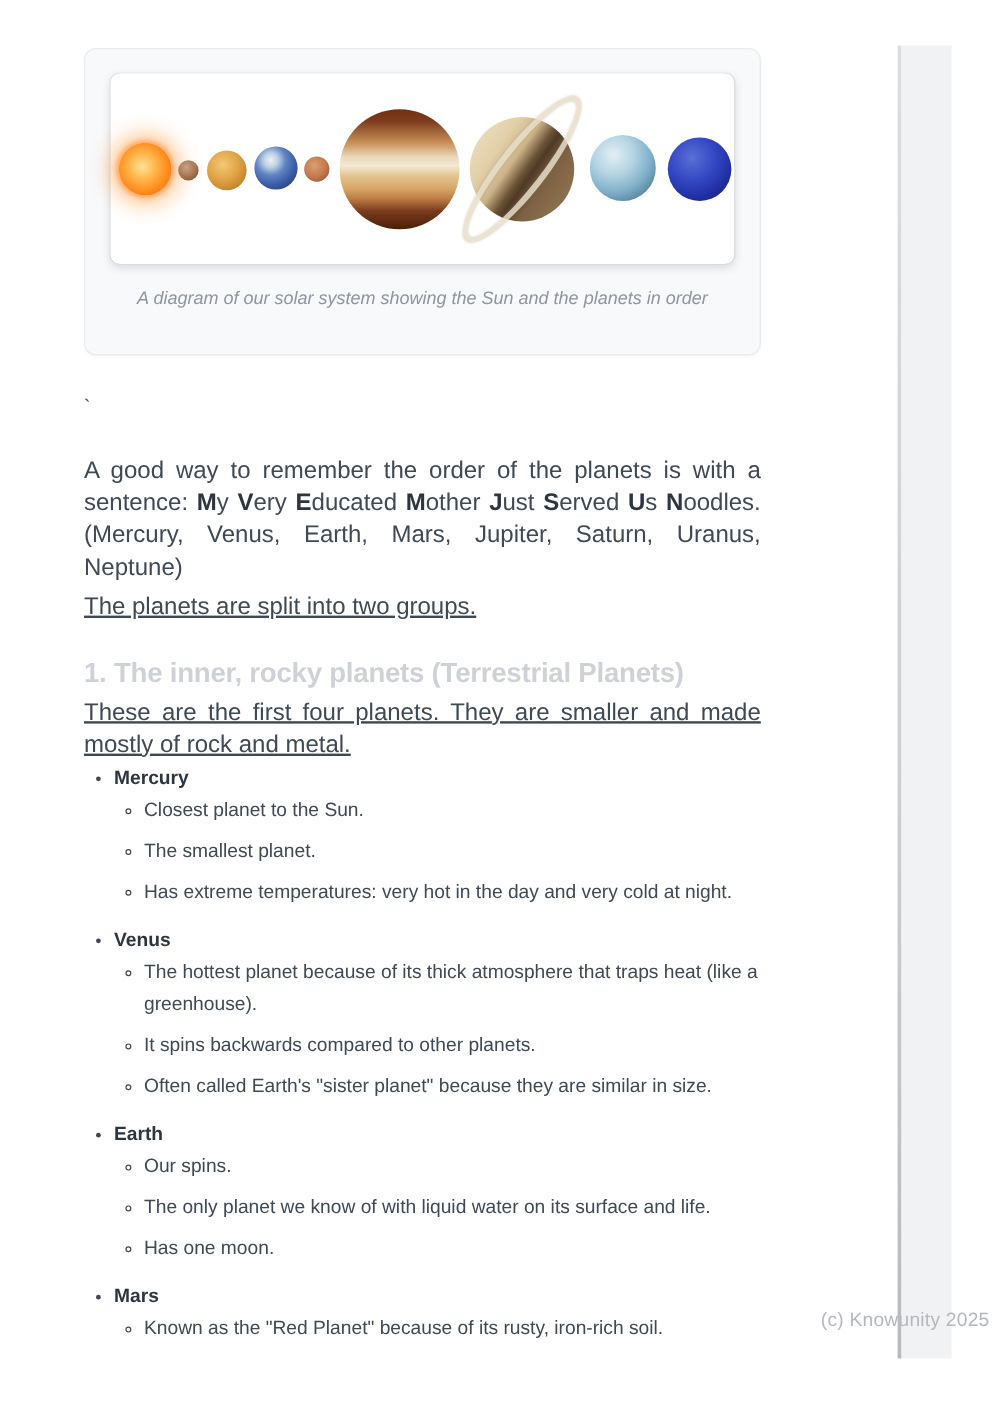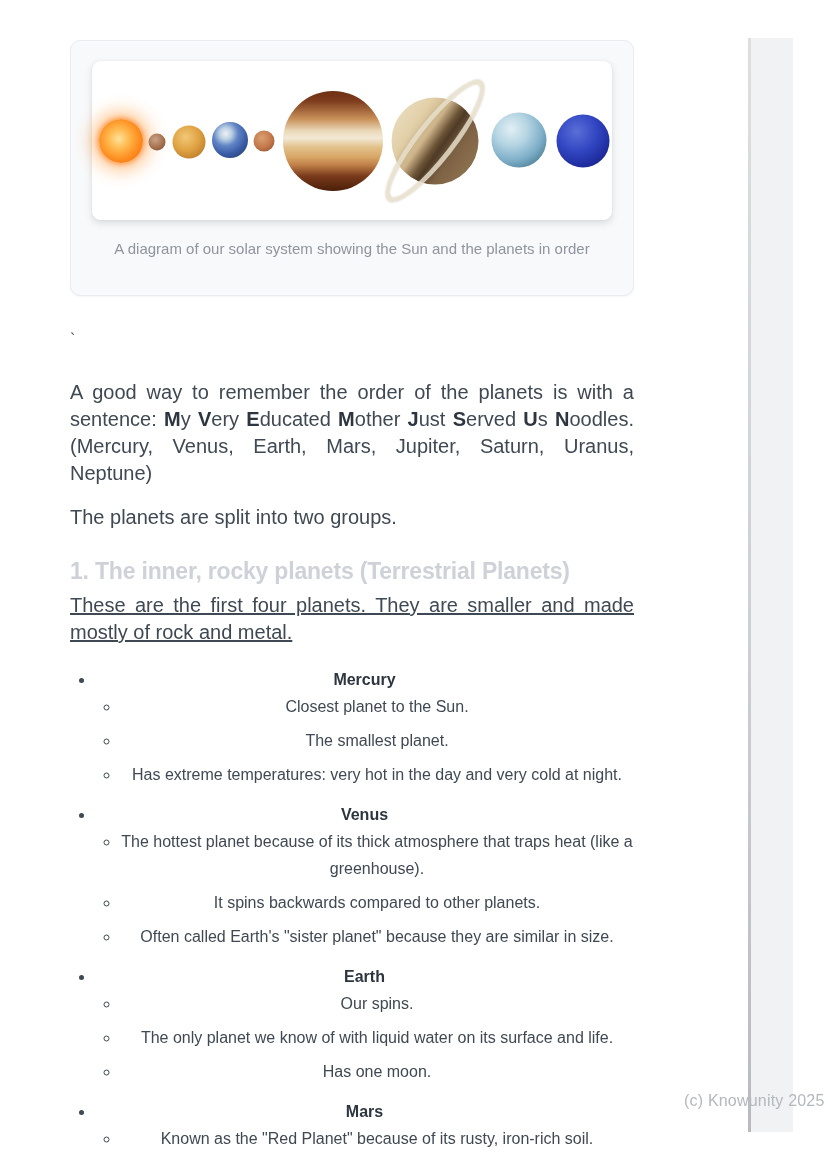--- a/index.html
+++ b/index.html
@@ -34,20 +34,21 @@
     position: relative;
     width: 520px; height: 159px;
     margin: 0 auto;
     background: #ffffff;
     border-radius: 8px;
     box-shadow: 0 3px 7px rgba(60,64,67,0.16), 0 0 1px rgba(60,64,67,0.2);
   }
   .figure-caption {
     margin-top: 20px;
     text-align: center;
+    font-style: italic;
     font-size: 15px;
     color: #8e959e;
   }
 
   
   .planet {
     position: absolute;
     border-radius: 50%;
     transform: translate(-50%, -50%);
   }
@@ -103,38 +104,37 @@
     color: #4a545e;
   }
   .body-par {
     margin-top: 26px;
     font-size: 20px;
     line-height: 27px;
     color: #3f4953;
   }
   .body-par.justify { text-align: justify; }
   .body-par strong, .planet-name { font-weight: 700; color: #2c3540; }
-  .par-groups { margin-top: 17px; }
+  .par-groups { margin-top: 6px; text-decoration: underline; }
 
   .section-heading {
     margin-top: 27px;
     font-size: 23px;
     line-height: 26px;
     font-weight: 700;
     letter-spacing: -0.2px;
     color: #ced2d8;
   }
   .par-intro { margin-top: 8px; text-decoration: underline; }
 
   
   .planet-list {
-    margin-top: 20px;
+    margin-top: 0;
     padding-left: 25px;
     list-style-type: disc;
-    text-align: center;
   }
   .planet-item + .planet-item { margin-top: 13px; }
   .planet-item {
     font-size: 16px;
     line-height: 27px;
   }
   .facts {
     padding-left: 25px;
     list-style-type: circle;
   }

